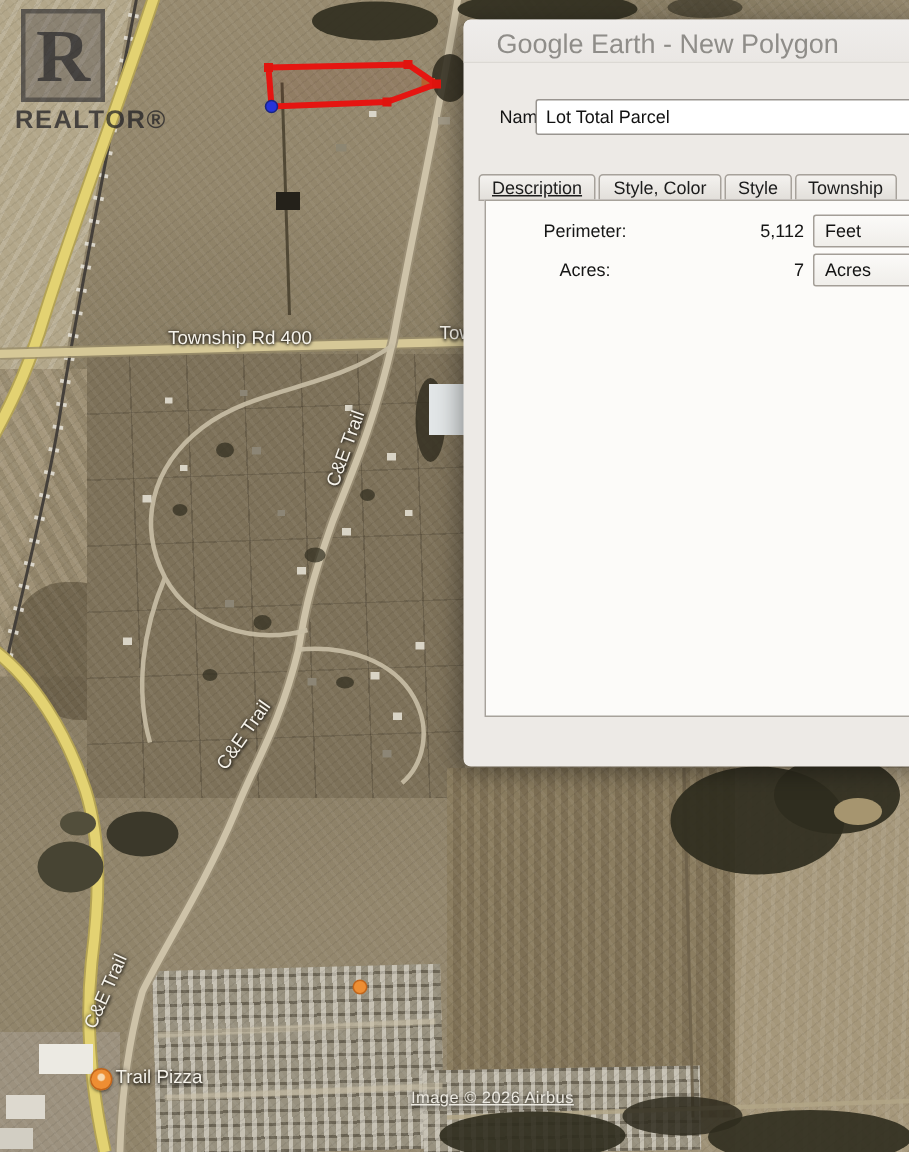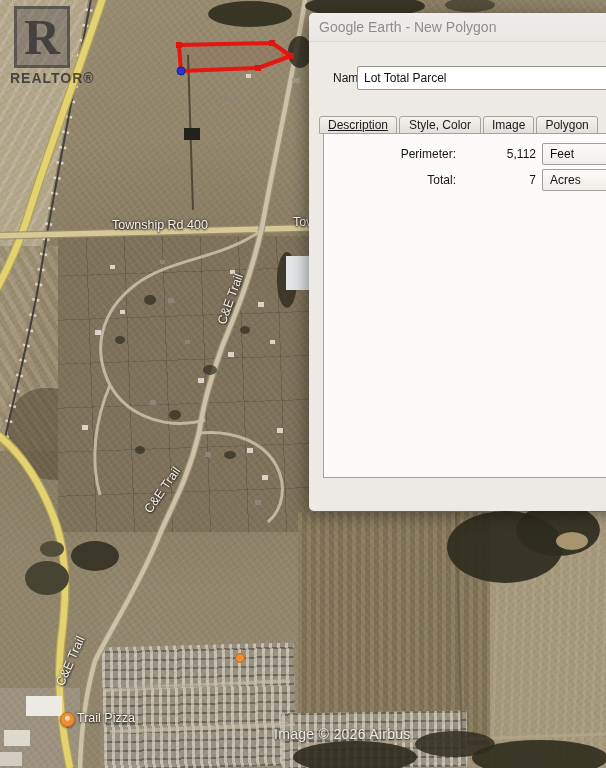--- a/index.html
+++ b/index.html
@@ -43,59 +43,59 @@
   .grain{position:absolute;inset:0;pointer-events:none;
     background-image:
       repeating-linear-gradient(53deg, rgba(255,255,255,.045) 0 2px, transparent 2px 6px),
       repeating-linear-gradient(-38deg, rgba(0,0,0,.05) 0 1px, transparent 1px 5px);}
   svg.overlay{position:absolute;inset:0;}
 
   
   .maplabel{position:absolute;color:#f5f2ea;font-size:12.5px;white-space:nowrap;
     text-shadow:0 0 3px rgba(40,35,25,.95),0 1px 2px rgba(0,0,0,.85);}
   .rot{transform-origin:center;}
-  .attribution{position:absolute;left:274px;top:726px;color:#ece9e1;font-size:14px;
-    text-shadow:0 1px 3px rgba(0,0,0,.85);letter-spacing:.3px;}
+  .attribution{position:absolute;left:274px;top:726px;color:#ece9e1;font-size:11px;
+    text-shadow:0 1px 3px rgba(0,0,0,.85);letter-spacing:.3px;text-decoration:underline;}
   .poi{position:absolute;left:60px;top:712px;width:13px;height:13px;border-radius:50%;
     background:radial-gradient(circle at 50% 40%, #f7d9b0 0 2px, #ee8e33 3px);
     border:1.5px solid #bf651c;box-shadow:0 1px 2px rgba(0,0,0,.5);}
   .poi-label{left:77px;top:711px;font-size:12.5px;}
 
   
   .watermark{position:absolute;left:10px;top:6px;width:86px;}
   .wm-block{width:56px;height:62px;margin-left:4px;background:rgba(62,60,68,.34);
     border:3px solid rgba(30,30,36,.45);box-sizing:border-box;
     display:flex;align-items:center;justify-content:center;}
   .wm-r{font-family:"Liberation Serif",serif;font-weight:bold;font-size:50px;line-height:1;
     color:rgba(22,22,28,.6);}
-  .wm-text{margin-top:2px;font-size:14px;font-weight:bold;letter-spacing:1px;
+  .wm-text{margin-top:2px;font-size:17px;font-weight:bold;letter-spacing:1px;
     color:rgba(28,28,33,.72);}
 
   
   .dialog{position:absolute;left:309px;top:13px;width:392px;height:498px;
     background:#edeae6;border-radius:5px;box-shadow:-3px 4px 16px rgba(0,0,0,.38);
     font-size:12px;color:#141414;}
   .titlebar{position:absolute;left:0;top:0;right:0;height:28px;border-radius:5px 5px 0 0;
     background:linear-gradient(#efedeb,#eae7e4);border-bottom:1px solid #dcd9d4;}
-  .titlebar .title{position:absolute;left:10px;top:6px;font-size:14px;color:#8f8d89;}
+  .titlebar .title{position:absolute;left:22px;top:6px;font-size:18px;color:#8f8d89;}
   .name-row{position:absolute;left:0;top:53px;right:0;height:26px;}
   .name-label{position:absolute;left:9px;top:5px;margin-left:15px;}
   .name-input{position:absolute;left:48px;top:0;width:330px;height:24px;box-sizing:border-box;
     border:1px solid #999590;background:#fff;font:12px "Liberation Sans",sans-serif;
     padding:0 6px;color:#111;border-radius:2px;}
   .tabs{position:absolute;left:10px;top:95px;height:26px;display:flex;align-items:flex-end;}
   .tab{box-sizing:border-box;height:18px;line-height:16px;text-align:center;padding:0 8px;
     background:linear-gradient(#f4f2ef,#e2dfda);border:1px solid #a7a29b;
     border-radius:3px 3px 0 0;margin-right:2px;color:#1c1c1c;cursor:default;}
   .tab.t0{min-width:64px;text-decoration:underline;} .tab.t1{min-width:82px;text-align:center;} .tab.t2{min-width:44px;} .tab.t3{min-width:57px;}
   .tab.active{height:25px;line-height:23px;min-width:100px;margin-left:6px;
     background:#fcfbf9;border-bottom:1px solid #fcfbf9;position:relative;top:1px;z-index:4;}
   .panel{position:absolute;left:14px;top:120px;width:366px;height:345px;
     background:#fcfbf9;border:1px solid #a7a29b;box-sizing:border-box;z-index:2;}
-  .m-label{position:absolute;left:0;width:132px;text-align:right;color:#161616;}
+  .m-label{position:absolute;left:0;width:132px;text-align:center;color:#161616;}
   .m-value{position:absolute;left:140px;width:72px;text-align:right;color:#161616;}
   .dropdown{position:absolute;left:218px;width:150px;height:22px;box-sizing:border-box;
     background:linear-gradient(#fbfaf8,#f0eeea);border:1px solid #a39e97;border-radius:2px;
     line-height:20px;padding-left:7px;color:#131313;}
 </style>
 </head>
 <body>
 
 <div id="screen">
 
@@ -249,29 +249,29 @@
     </div>
 
     <div class="name-row">
       <span class="name-label">Name:</span>
       <input class="name-input" type="text" value="Lot Total Parcel" style="">
     </div>
 
     <div class="tabs">
       <div class="tab t0">Description</div>
       <div class="tab t1">Style, Color</div>
-      <div class="tab t2">Image</div>
-      <div class="tab t3">Polygon</div>
+      <div class="tab t2">Style</div>
+      <div class="tab t3">Township</div>
       <div class="tab active">Measurements</div>
     </div>
 
     <div class="panel">
       <span class="m-label" style="top:13px;">Perimeter:</span>
       <span class="m-value" style="top:13px;">5,112</span>
       <div class="dropdown" style="top:9px;">Feet</div>
 
-      <span class="m-label" style="top:39px;">Total:</span>
+      <span class="m-label" style="top:39px;">Acres:</span>
       <span class="m-value" style="top:39px;">7</span>
       <div class="dropdown" style="top:35px;">Acres</div>
     </div>
   </div>
 
 </div>
 
 </body></html>

